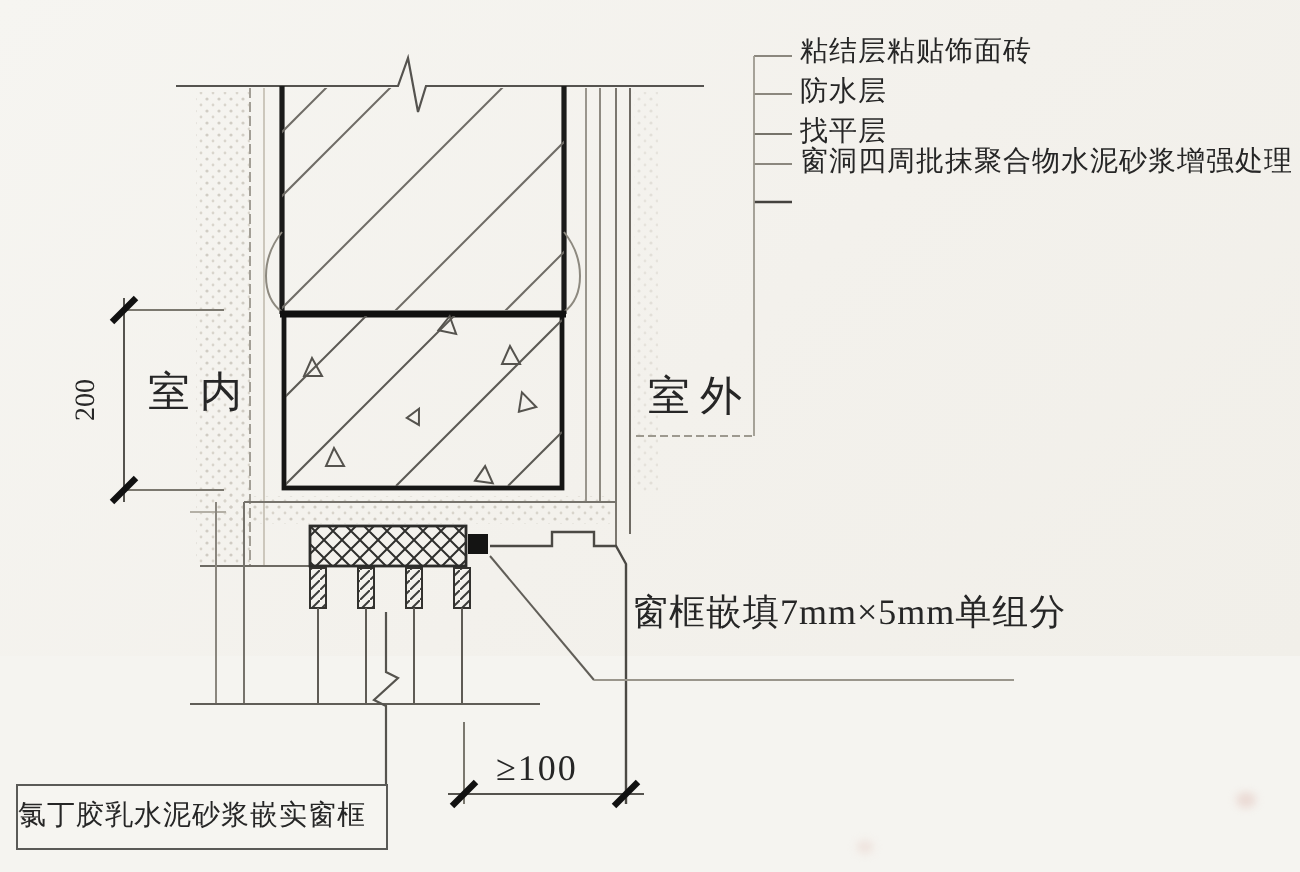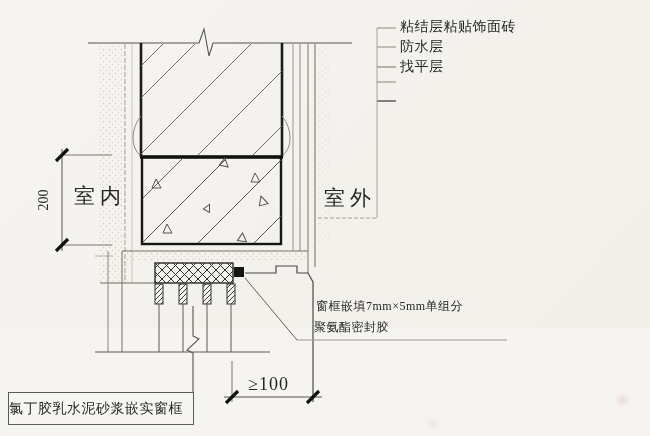--- a/index.html
+++ b/index.html
@@ -11,21 +11,21 @@
   }
   #stage{position:absolute;inset:0;width:650px;height:328px;
     background:linear-gradient(135deg,#f6f5f1 0%,#f3f1ec 55%,#f1efe9 100%);}
   svg{position:absolute;left:0;top:0;}
   .lbl{position:absolute;color:#262626;white-space:nowrap;}
   .r-lbl{font-size:14px;line-height:16px;letter-spacing:0.5px;}
   .room{font-size:21px;letter-spacing:5px;}
   .dim{font-size:18px;letter-spacing:1px;}
   .dim-v{position:absolute;left:30px;top:186px;width:40px;height:28px;
     font-size:14px;transform:rotate(-90deg);text-align:center;}
-  .seal{font-size:12px;line-height:17px;letter-spacing:0.5px;font-family:Liberation Serif, serif;}
+  .seal{font-size:18px;line-height:17px;letter-spacing:0.5px;font-family:Liberation Serif, serif;}
   .boxed{
     position:absolute;left:8px;top:392px;width:184px;height:31px;
     border:1px solid #5a5a57;font-size:14px;line-height:31px;text-align:left;
     letter-spacing:0.5px;background:rgba(246,245,241,0.6);
   }
   .smudge{position:absolute;border-radius:50%;filter:blur(2px);}
 </style>
 </head>
 <body>
 
@@ -166,27 +166,27 @@
 
     <g>
       <line x1="245" y1="278" x2="297" y2="340" stroke="#615e58" stroke-width="1"></line>
       <line x1="297" y1="340" x2="507" y2="340" stroke="#9a968c" stroke-width="1"></line>
     </g>
   </svg>
 
   <div class="lbl r-lbl" style="left:400px;top:19px;">粘结层粘贴饰面砖</div>
   <div class="lbl r-lbl" style="left:400px;top:39px;">防水层</div>
   <div class="lbl r-lbl" style="left:400px;top:59px;">找平层</div>
+  <div class="lbl r-lbl" style="left:400px;top:74px;">窗洞四周批抹聚合物水泥砂浆增强处理</div>
 
   <div class="lbl room" style="left:74px;top:182px;">室内</div>
   <div class="lbl room" style="left:324px;top:184px;">室外</div>
 
   <div class="dim-v lbl">200</div>
   <div class="lbl dim" style="left:248px;top:374px;">≥100</div>
 
   <div class="lbl seal" style="left:316px;top:298px;">窗框嵌填7mm×5mm单组分</div>
-  <div class="lbl seal" style="left:314px;top:319px;">聚氨酯密封胶</div>
 
   <div class="boxed lbl">氯丁胶乳水泥砂浆嵌实窗框</div>
 
   <div class="smudge" style="left:618px;top:396px;width:10px;height:8px;background:#e4c9c2;opacity:.6;"></div>
   <div class="smudge" style="left:428px;top:420px;width:9px;height:7px;background:#e9d4cd;opacity:.5;"></div>
 </div>
 
 </body></html>

